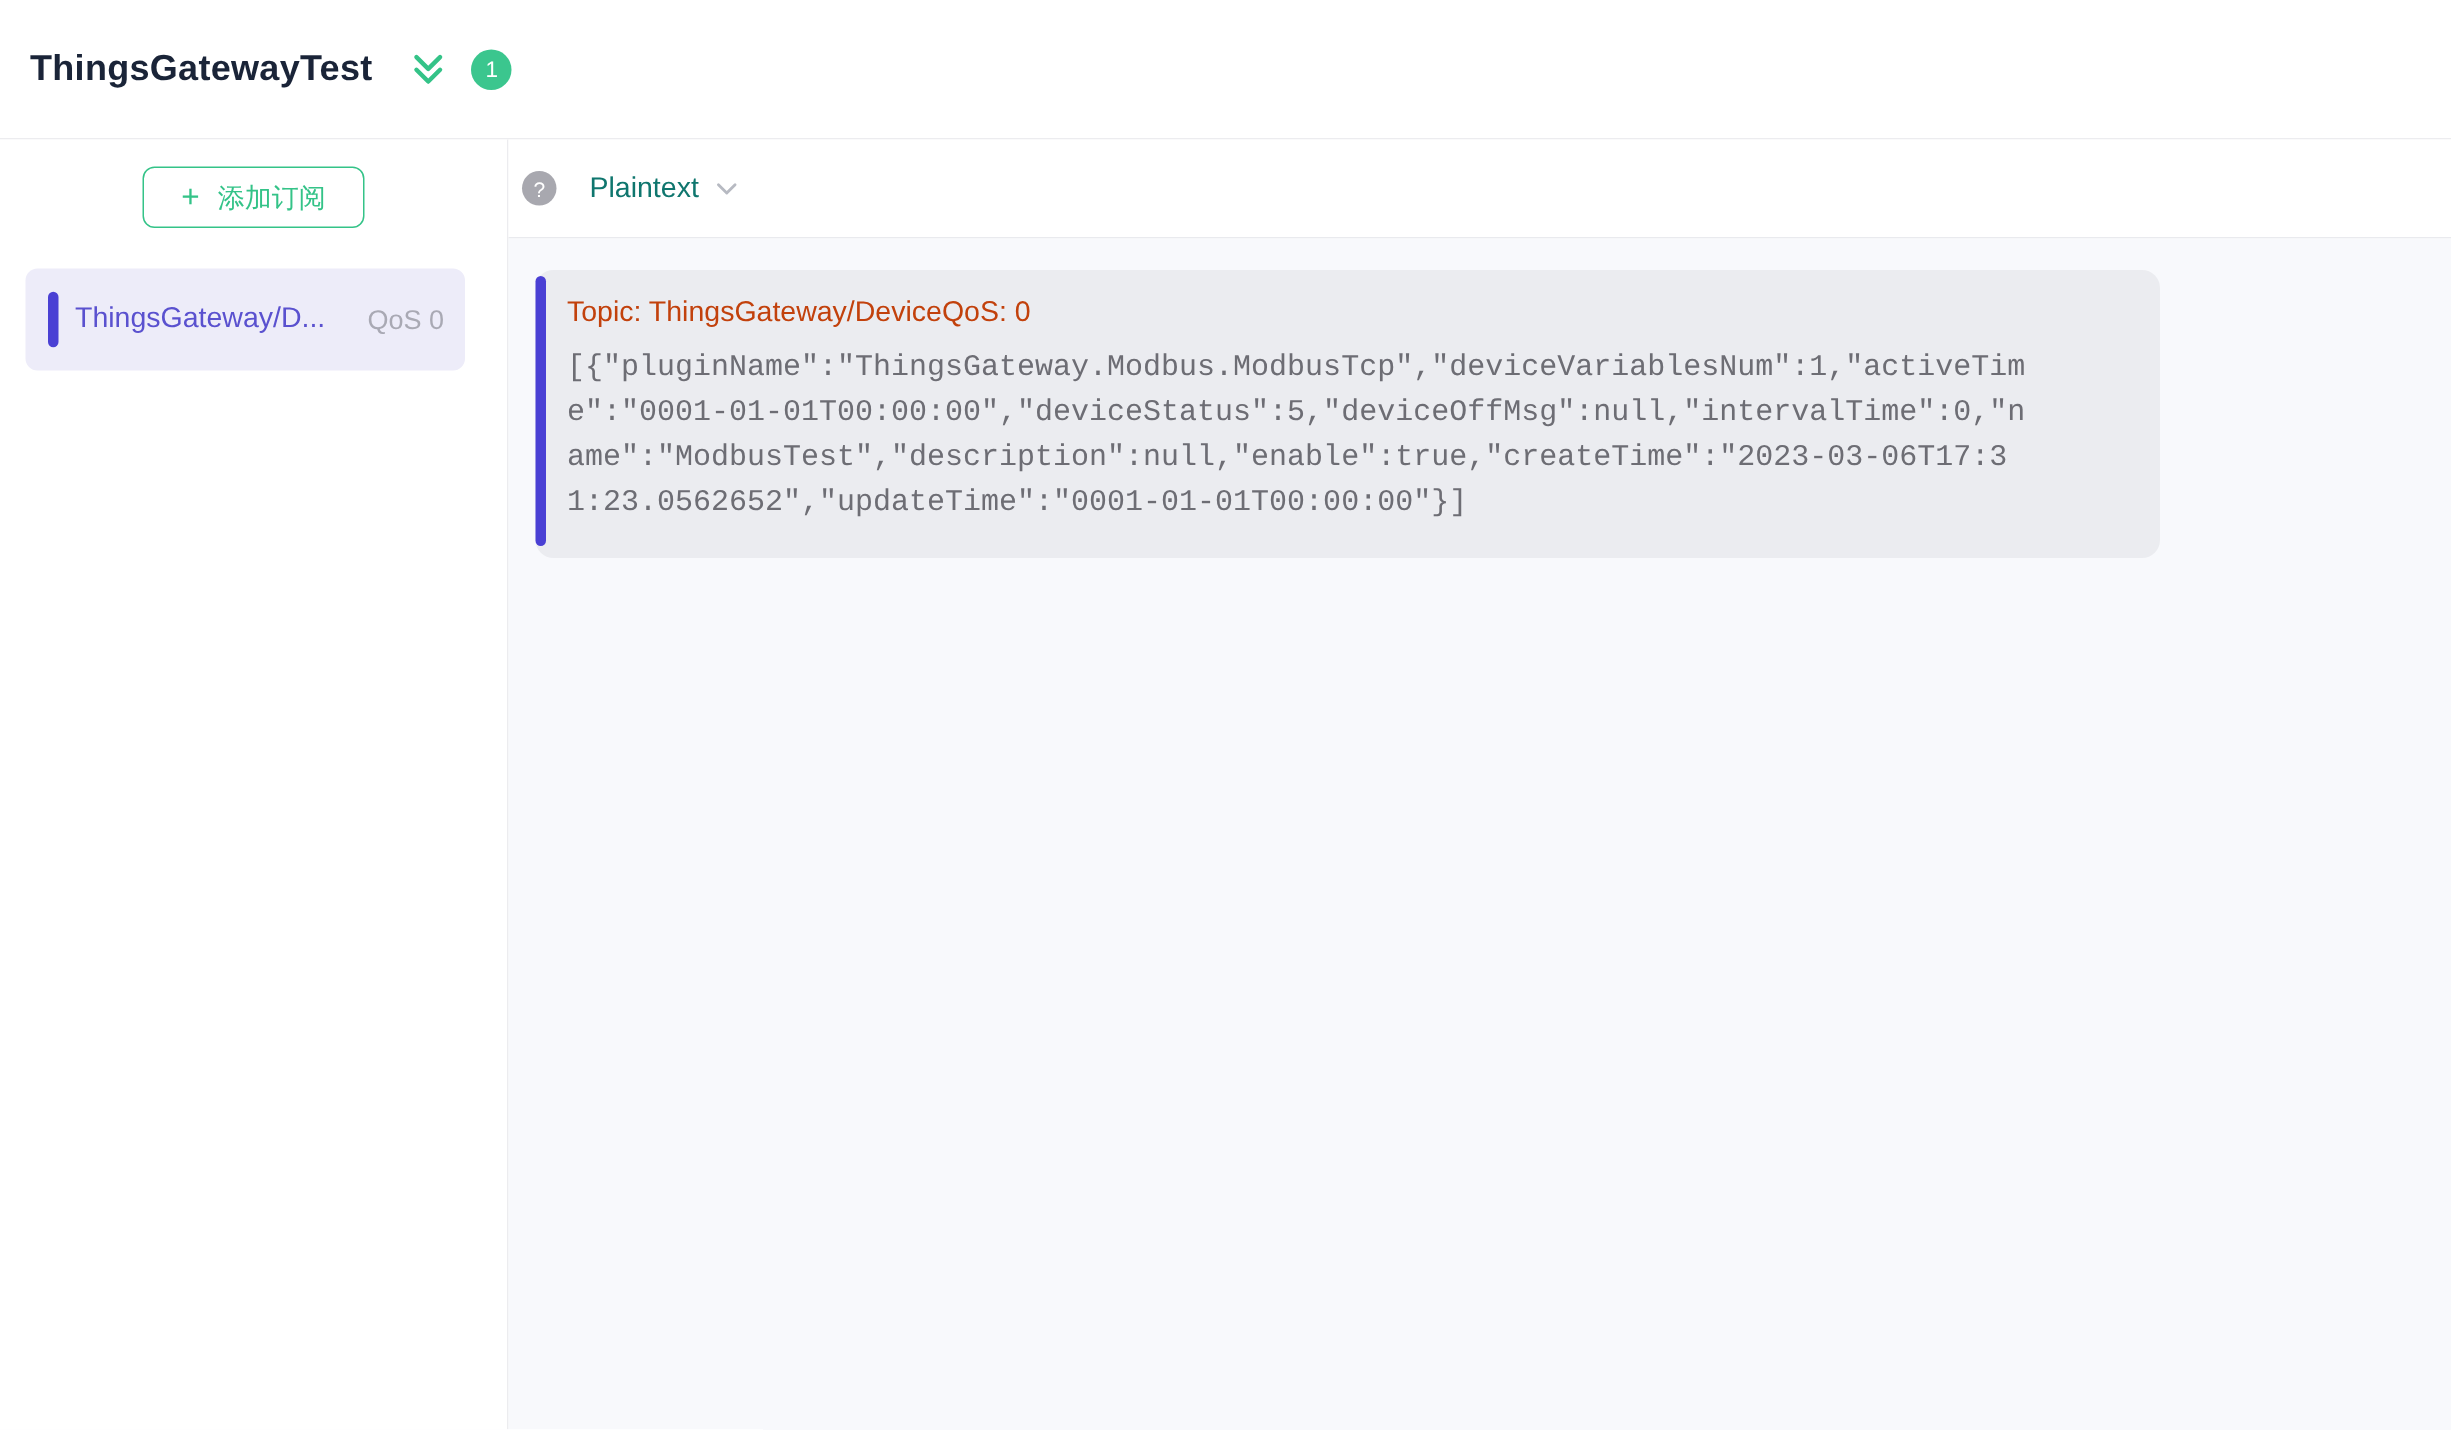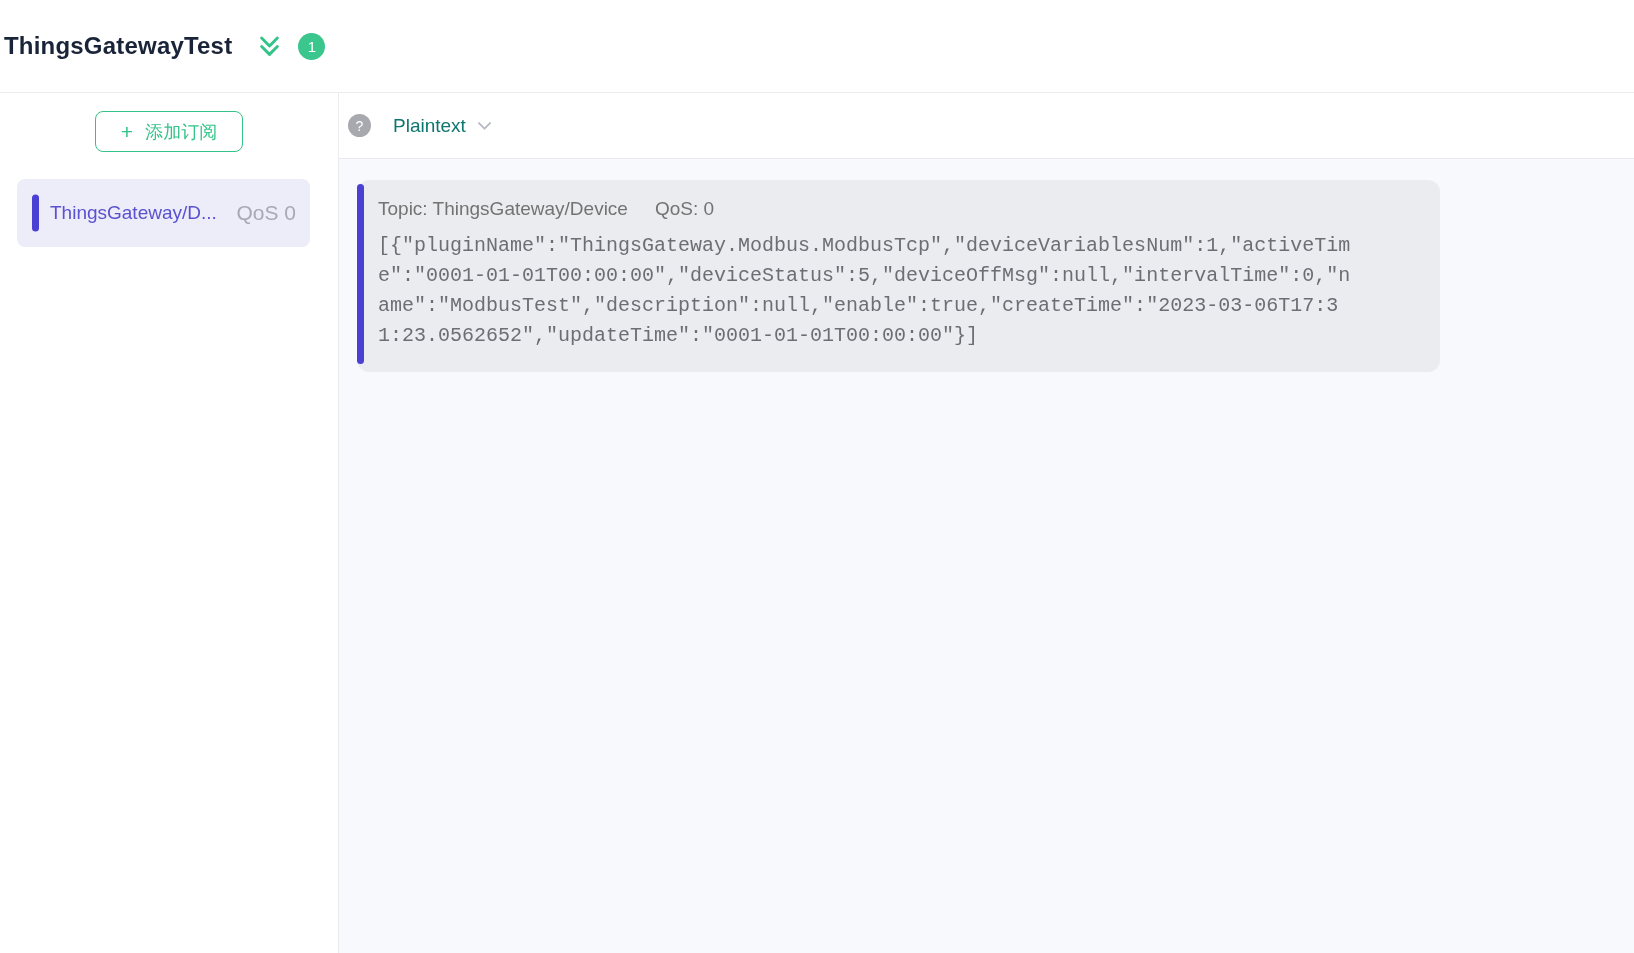--- a/index.html
+++ b/index.html
@@ -13,21 +13,21 @@
     font-family: "Liberation Sans", "DejaVu Sans", sans-serif;
     color: #333;
   }
 
   
   .header {
     height: 93px;
     border-bottom: 1px solid #ececef;
     display: flex;
     align-items: center;
-    padding: 0 4px;
+    padding: 0 20px;
     background: #ffffff;
   }
   .conn-title {
     font-size: 24px;
     font-weight: 700;
     color: #1a2438;
     letter-spacing: 0.2px;
   }
   .collapse-icon {
     margin-left: 24px;
@@ -99,21 +99,21 @@
   }
   .sub-topic {
     color: #5a51cf;
     font-size: 19px;
     flex: 1;
     white-space: nowrap;
     overflow: hidden;
   }
   .sub-qos {
     color: #a9a9b4;
-    font-size: 21px;
+    font-size: 18px;
     margin-left: auto;
   }
 
   
   .main { flex: 1; display: flex; flex-direction: column; min-width: 0; }
   .toolbar {
     height: 66px;
     flex: 0 0 66px;
     background: #ffffff;
     border-bottom: 1px solid #e9eaee;
@@ -161,22 +161,21 @@
     position: absolute;
     left: 0;
     top: 4px;
     bottom: 8px;
     width: 7px;
     border-radius: 4px;
     background: #4a40d4;
   }
   .msg-meta {
     display: flex;
-    column-gap: 27px;
-    color: #737373;
+    color: #c2410c;
     font-size: 19px;
     line-height: 24px;
   }
   .msg-payload {
     margin-top: 10px;
     max-width: 982px;
     font-family: "Liberation Mono", "DejaVu Sans Mono", monospace;
     font-size: 20px;
     line-height: 30px;
     color: #6d6d74;

